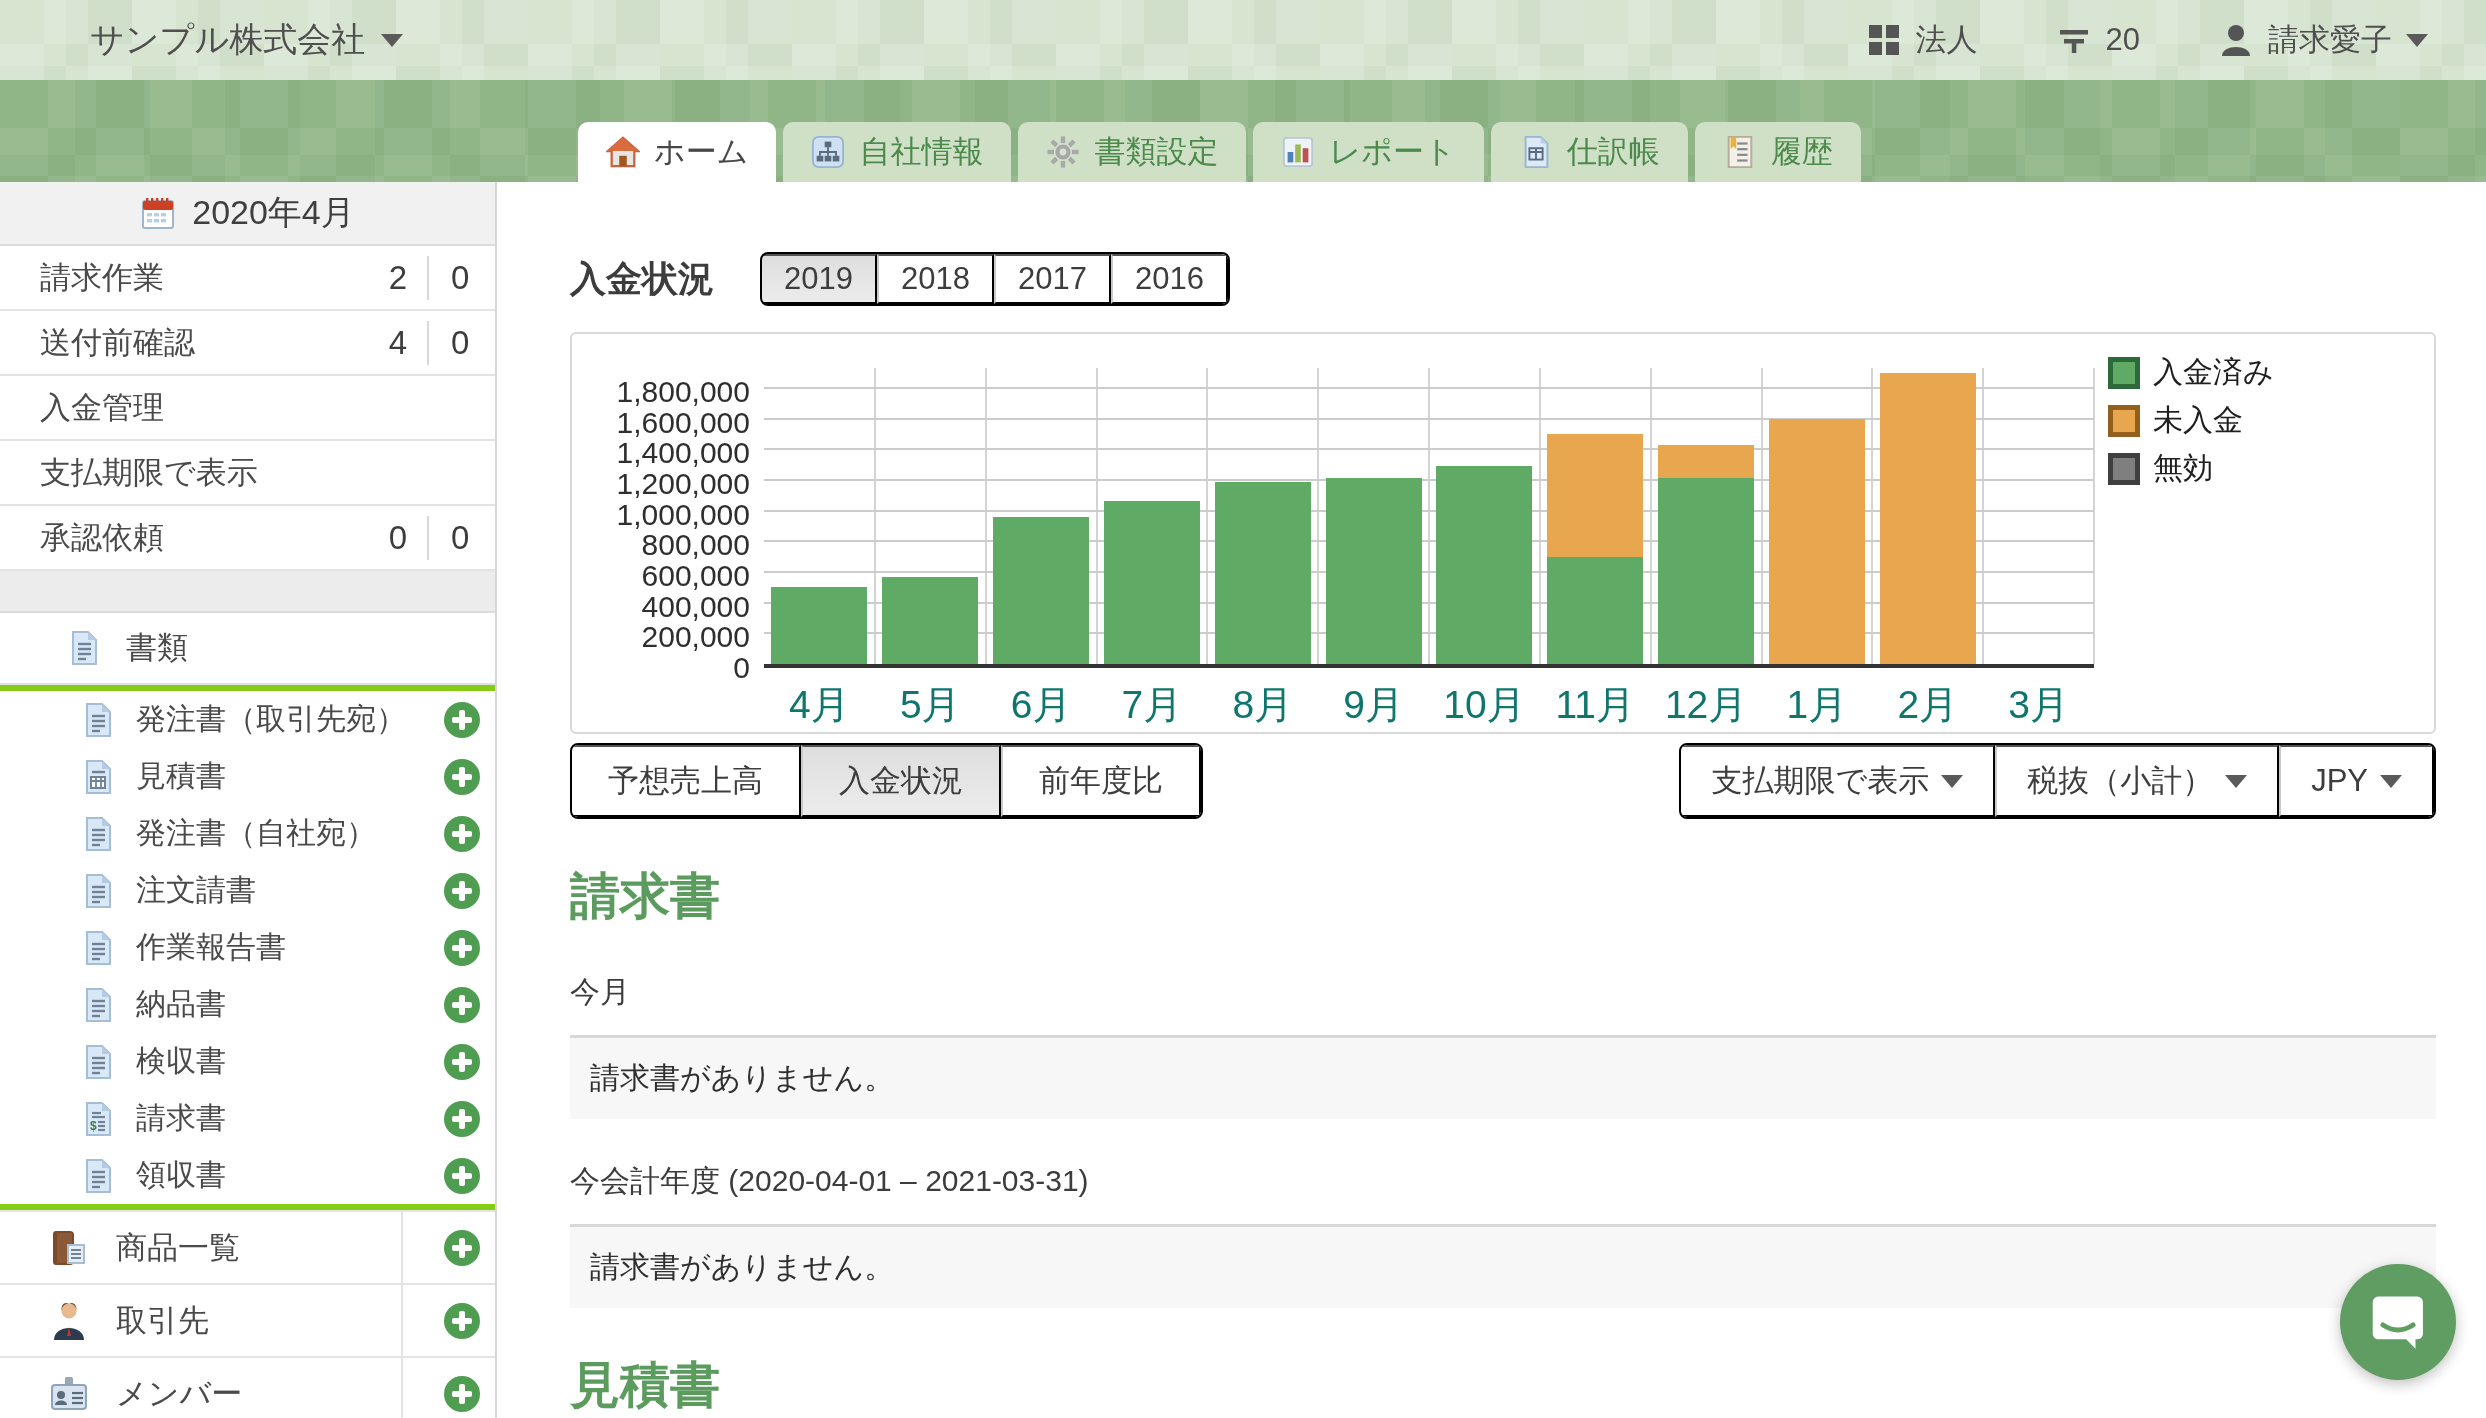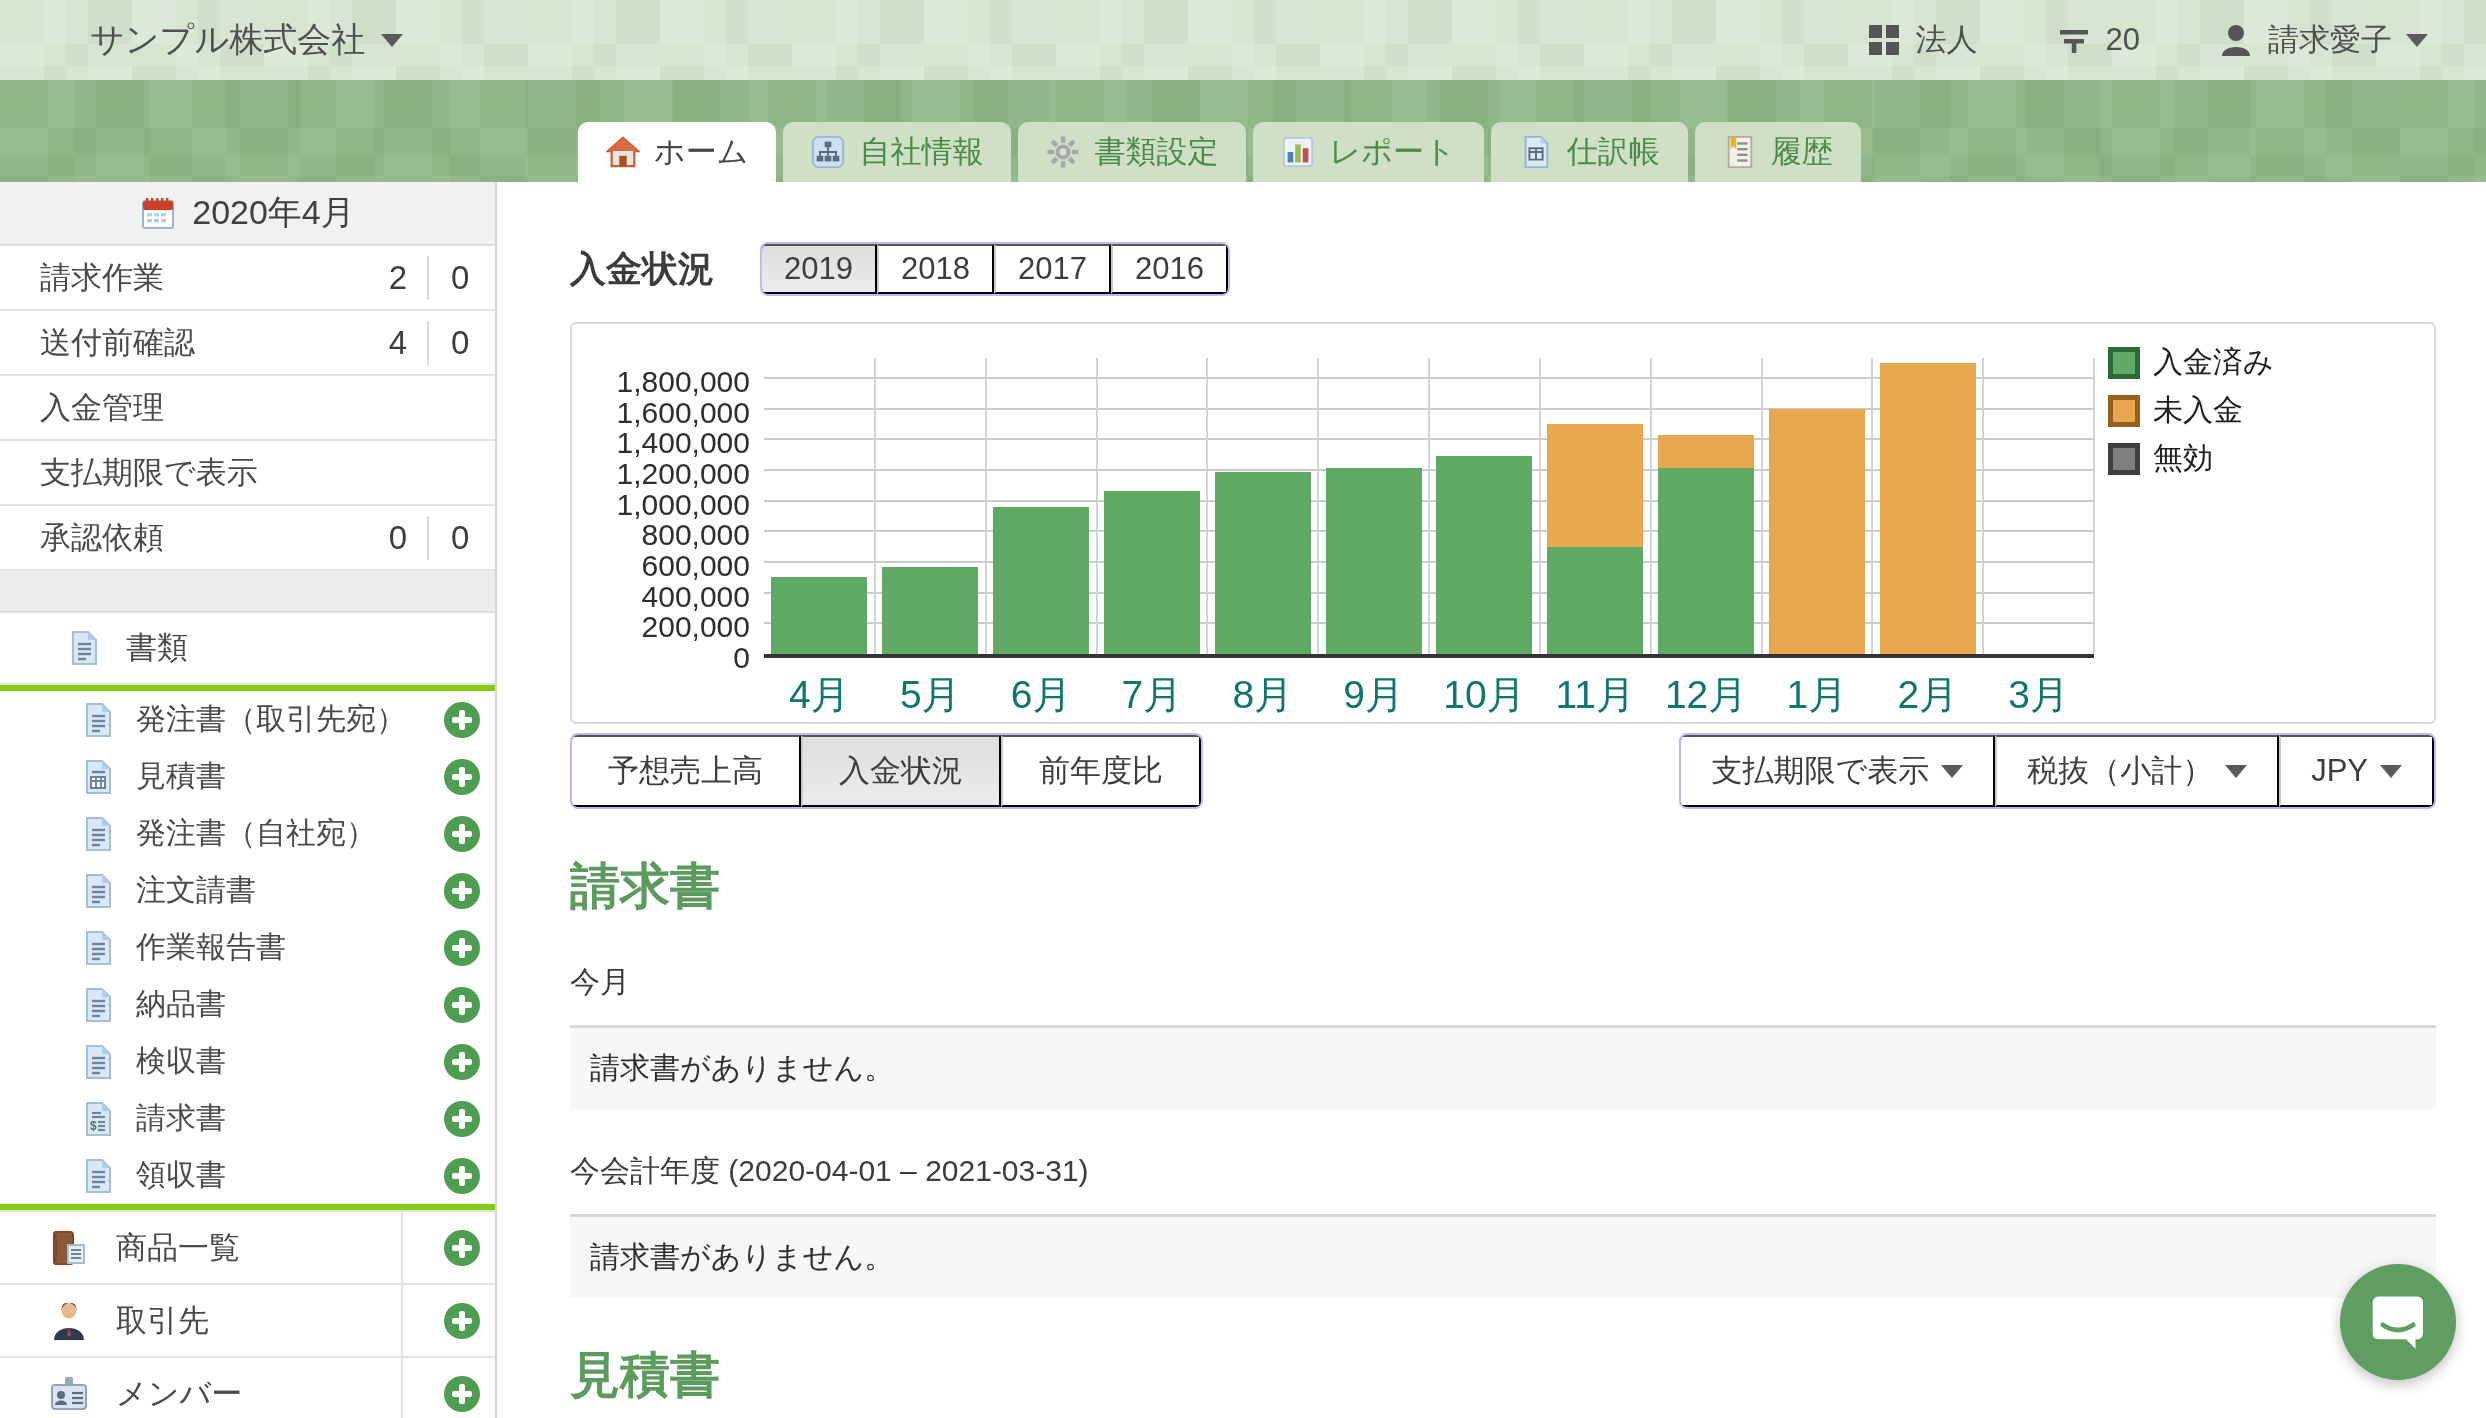--- a/index.html
+++ b/index.html
@@ -34,21 +34,21 @@
     display:flex; align-items:center; gap:14px; height:60px; padding:0 28px; margin-right:7px;
     border-radius:10px 10px 0 0; background:#cfe0c7; color:#4c8a4c; font-size:31px; cursor:pointer;
   }
   .tab.active { background:#ffffff; color:#474747; }
   .tab .ticon { width:34px; height:34px; display:inline-block; }
   .tab .ticon svg { width:34px; height:34px; display:block; }
 
   
   .content { position:relative; display:flex; height:1236px; }
   .sidebar { width:497px; border-right:2px solid #d5d5d5; background:#84cc16; flex:none; }
-  .main { flex:1; padding:4px 50px 0 73px; }
+  .main { flex:1; padding:14px 50px 0 73px; }
 
   
   .sb-month {
     height:64px; background:#f1f1f1; border-bottom:2px solid #dcdcdc;
     display:flex; align-items:center; justify-content:center; gap:16px;
     font-size:34px; color:#3f3f3f;
   }
   .sb-row { display:flex; align-items:center; border-bottom:2px solid #e3e3e3; background:#fff; cursor:pointer; }
   .sb-task { height:65px; padding:0 0 0 40px; font-size:31px; color:#4a4a4a; }
   .sb-task .lbl { flex:1; }
@@ -71,21 +71,21 @@
   .plus-btn::before { left:8px; right:8px; top:15px; height:6px; border-radius:2px; }
   .plus-btn::after { top:8px; bottom:8px; left:15px; width:6px; border-radius:2px; }
   .sicon { width:36px; height:36px; flex:none; }
   .sicon svg { width:36px; height:36px; display:block; }
   .sicon.big { width:42px; height:42px; }
   .sicon.big svg { width:42px; height:42px; }
 
   
   .chart-header { display:flex; align-items:center; margin-top:56px; gap:46px; }
   .chart-title { font-size:36px; color:#3c3c3c; }
-  .seg-group { display:flex; border:2px solid #c4b5fd; border-radius:8px; overflow:hidden; background:#7f1d1d; }
+  .seg-group { display:flex; border:2px solid #000000; border-radius:8px; overflow:hidden; background:#7f1d1d; }
   .seg { padding:6px 24px; font-size:31px; color:#3d3d3d; background:#fff; border-left:2px solid #c9c9c9; cursor:pointer; white-space:nowrap; display:flex; align-items:center; gap:14px; }
   .seg:first-child { border-left:none; }
   .seg.selected { background:linear-gradient(#dedede,#ececec); }
   .years .seg { padding:5px 22px; font-size:31px; }
 
   
   .chart-box { position:relative; margin-top:26px; width:1866px; height:402px; background:#fff; border:2px solid #d9d9d9; border-radius:6px; }
   .plot { position:absolute; left:192px; top:34px; width:1330px; height:300px; border-bottom:4px solid #333; }
   .gridline { position:absolute; left:0; right:0; height:2px; background:#cccccc; }
   .vgridline { position:absolute; top:0; bottom:0; width:2px; background:#d4d4d4; }

